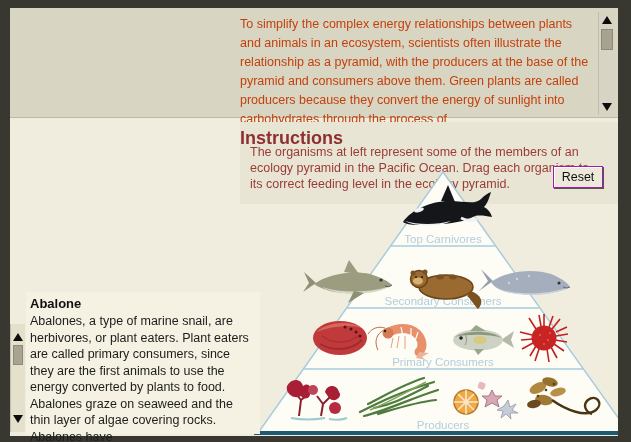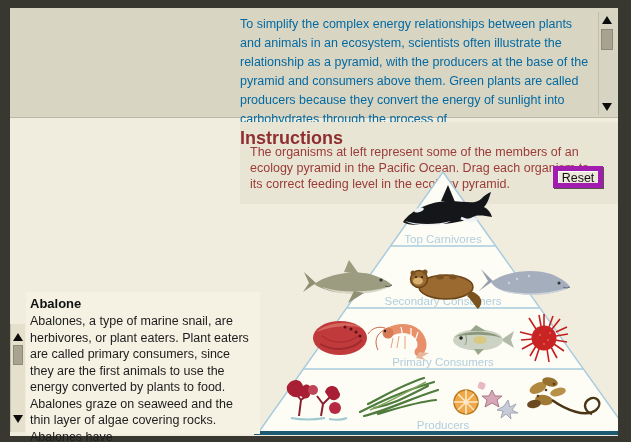--- a/index.html
+++ b/index.html
@@ -9,21 +9,21 @@
 
   
   .banner { position:absolute; left:0; top:0; width:608px; height:110px;
             background:#d9d5c3; border-bottom:1px solid #bdb9a7; }
   .logo { position:absolute; left:20px; top:10px; width:212px; text-align:right; }
   .logo-primary { font-size:45px; font-weight:bold; letter-spacing:-1px;
                   color:#3a8fa3; line-height:48px; }
   .logo-secondary { font-size:26px; letter-spacing:6px; color:#9ab9ae;
                     line-height:28px; margin-top:-3px; }
   .intro { position:absolute; left:230px; top:7px; width:356px;
-           font-size:12.5px; line-height:19px; color:#0369a1; }
+           font-size:12.5px; line-height:19px; color:#c2410c; }
 
   
   .vscroll { position:absolute; background:#d8d4c4; border-left:1px solid #c2beae; }
   .vscroll.right { right:3px; top:4px; width:17px; height:103px; }
   .vscroll.left { left:0; top:316px; width:15px; height:108px; background:#e4e0cc; }
   .sb-btn { position:absolute; left:0; width:100%; height:14px;
             display:flex; align-items:center; justify-content:center; cursor:pointer; }
   .sb-btn.up { top:1px; } .sb-btn.down { bottom:1px; }
   .tri-up { width:0; height:0; border-left:5px solid transparent;
             border-right:5px solid transparent; border-bottom:8px solid #0c0c0c; }
@@ -33,21 +33,21 @@
               background:#a8a291; border:1px solid #8e8a7a; cursor:grab; }
 
   
   .instructions-box { position:absolute; left:230px; top:114px; width:378px; height:82px;
                       background:#e9e5d5; }
   .instructions-title { position:absolute; left:0; top:6px; font-size:18px;
                         font-weight:bold; color:#8e3030; }
   .instructions-body { position:absolute; left:10px; top:22px; width:348px;
                        font-size:12.5px; line-height:16px; color:#9a3b36; }
   .reset-btn { position:absolute; left:543px; top:158px; width:50px; height:22px;
-               background:#ece9da; border:5px solid #a21caf;
+               background:#ece9da; border:1px solid #a21caf;
                box-shadow: inset 1px 1px 0 #ffffff, 1px 1px 0 #55554d;
                font-family:"Liberation Sans", sans-serif; font-size:12.5px; color:#111;
                cursor:pointer; }
 
   
   .pyramid-svg { position:absolute; left:238px; top:155px; width:370px; height:273px; }
   .level-label { font-family:"Liberation Sans", sans-serif; font-size:11.5px;
                  fill:#b2cddd; text-anchor:middle; }
 
   

